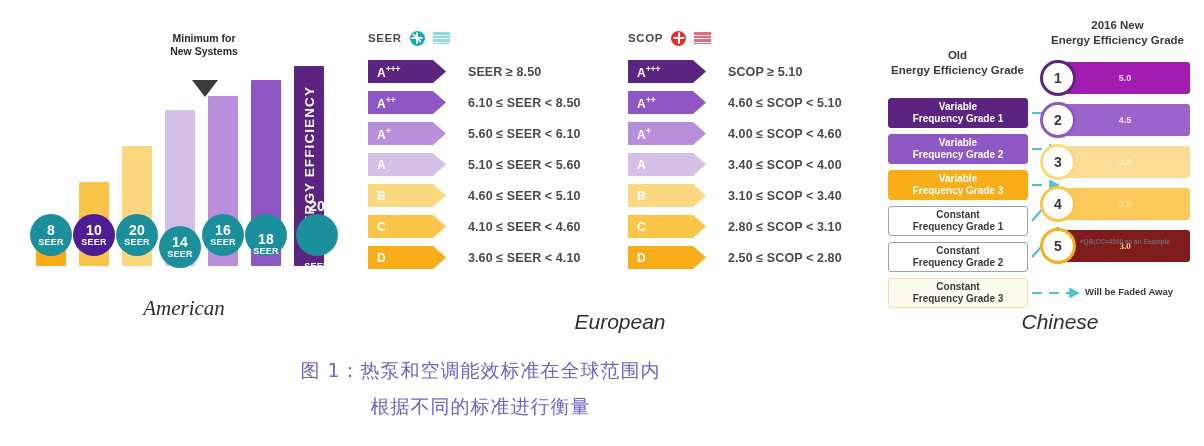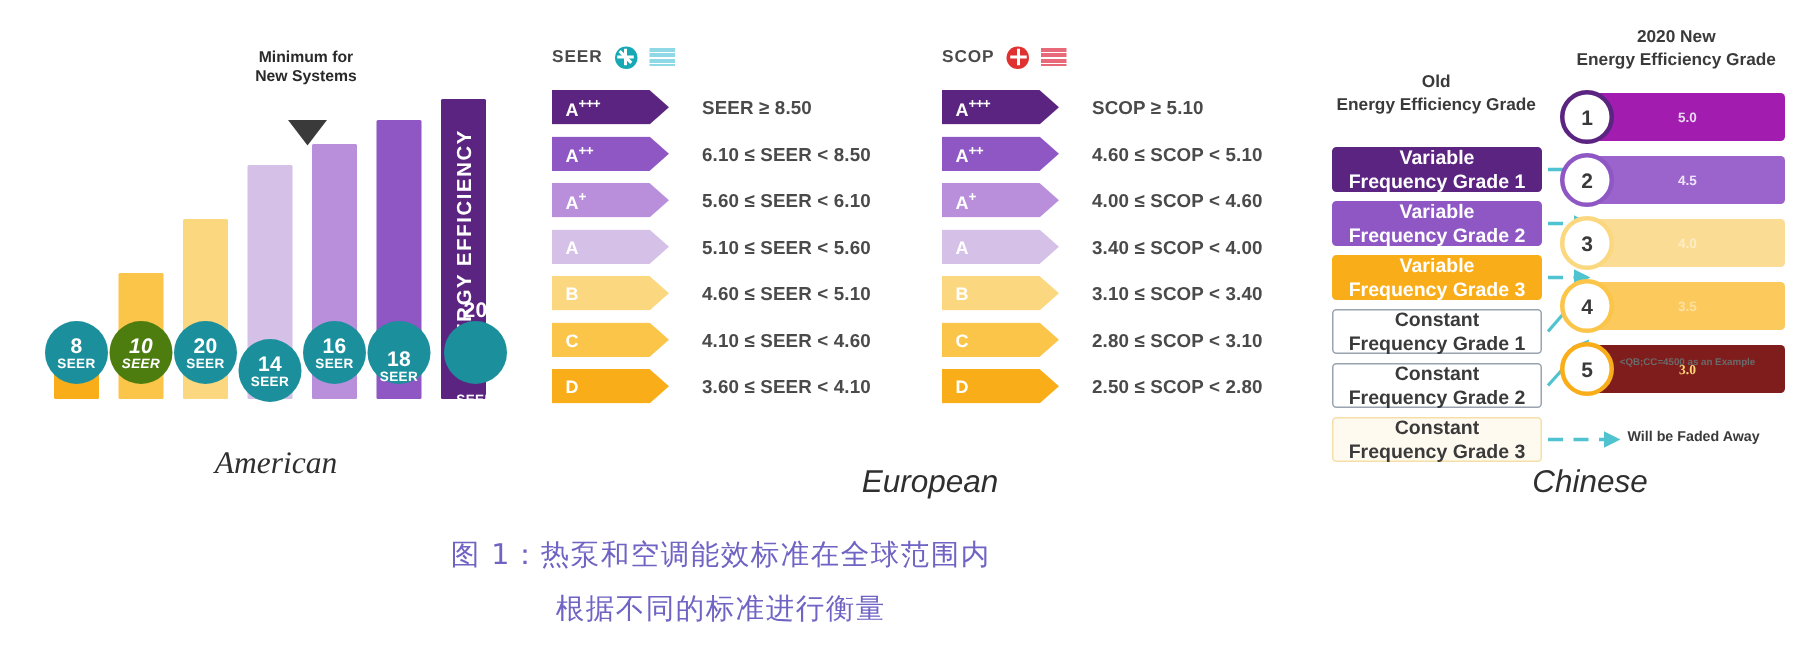--- a/index.html
+++ b/index.html
@@ -100,21 +100,21 @@
   .cn-head{
     position:absolute;font-size:11.5px;font-weight:bold;color:#3a3a3a;
     text-align:center;line-height:1.3;
   }
   #cn-old-head{left:0px;top:38px;width:155px;}
   #cn-new-head{left:155px;top:8px;width:165px;}
 
   .old-box{
     position:absolute;left:8px;width:140px;height:30px;border-radius:3px;
     display:flex;flex-direction:column;align-items:center;justify-content:center;
-    font-size:13px;font-weight:bold;line-height:1.2;text-align:center;
+    font-size:10px;font-weight:bold;line-height:1.2;text-align:center;
     box-sizing:border-box;
   }
   .new-row{position:absolute;left:160px;width:150px;height:32px;}
   .new-bar{
     position:absolute;left:20px;top:0;width:130px;height:32px;border-radius:3px;
     display:flex;align-items:center;justify-content:center;
     font-size:9px;font-weight:bold;
   }
   .new-circ{
     position:absolute;left:0;top:-2px;width:36px;height:36px;border-radius:50%;
@@ -151,21 +151,21 @@
         <div class="bar-col" style="left: 0px; height: 200px;">
           <div class="bar" style="position: absolute; bottom: 0px; height: 42px; background: rgb(249, 173, 24);"></div>
         </div>
         <div class="seer-badge" style="left: -6px; top: 180px; background: rgb(27, 143, 156);">
           <div class="num">8</div>
           <div class="unit">SEER</div>
         </div>
         <div class="bar-col" style="left: 43px; height: 200px;">
           <div class="bar" style="position: absolute; bottom: 0px; height: 84px; background: rgb(251, 197, 74);"></div>
         </div>
-        <div class="seer-badge" style="left: 37px; top: 180px; background: #4d7c0f; font-style: italic;">
+        <div class="seer-badge" style="left: 37px; top: 180px; background: #4c1d95;">
           <div class="num">10</div>
           <div class="unit">SEER</div>
         </div>
         <div class="bar-col" style="left: 86px; height: 200px;">
           <div class="bar" style="position: absolute; bottom: 0px; height: 120px; background: rgb(251, 216, 127);"></div>
         </div>
         <div class="seer-badge" style="left: 80px; top: 180px; background: rgb(27, 143, 156);">
           <div class="num">20</div>
           <div class="unit">SEER</div>
         </div>
@@ -326,21 +326,21 @@
         <line x1="152" y1="211" x2="178" y2="181" stroke="#4fc3cf" stroke-width="2.2" marker-end="url(#ah)"></line>
         <line x1="152" y1="247" x2="178" y2="218" stroke="#4fc3cf" stroke-width="2.2" marker-end="url(#ah)"></line>
         <line x1="152" y1="283" x2="198" y2="283" stroke="#4fc3cf" stroke-width="2.2" marker-end="url(#ah)" stroke-dasharray="10 7"></line>
       </svg>
 
     <div class="cn-head" id="cn-old-head">
       <div>Old</div>
       <div>Energy Efficiency Grade</div>
     </div>
     <div class="cn-head" id="cn-new-head">
-      <div>2020 New</div>
+      <div>2016 New</div>
       <div>Energy Efficiency Grade</div>
     </div>
 
     <div id="cn-old-list">
         <div class="old-box" style="top: 88px; background: rgb(91, 36, 128); color: rgb(255, 255, 255); border: 1px solid rgb(91, 36, 128);">
           <div>Variable</div>
           <div>Frequency Grade 1</div>
         </div>
         <div class="old-box" style="top: 124px; background: rgb(143, 87, 196); color: rgb(255, 255, 255); border: 1px solid rgb(143, 87, 196);">
           <div>Variable</div>

